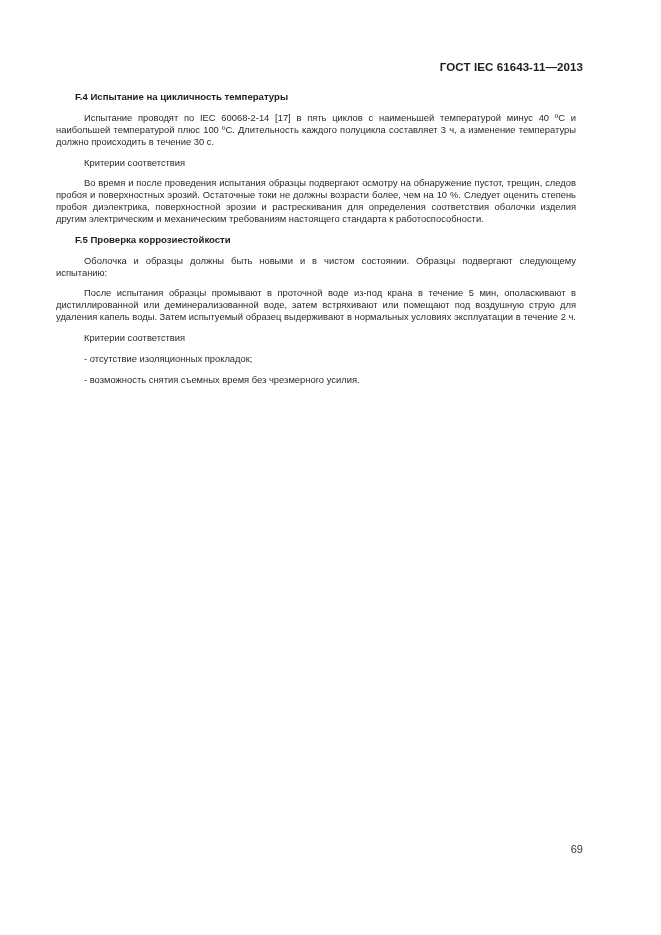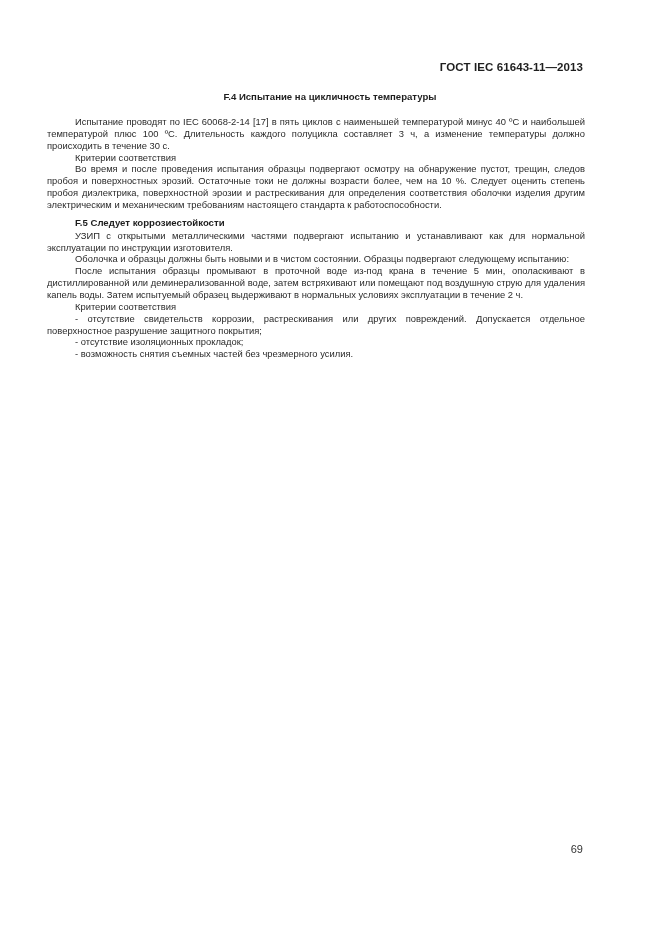--- a/index.html
+++ b/index.html
@@ -1,43 +1,41 @@
 <!DOCTYPE html>
 <html><head>
 <meta charset="utf-8">
 <style>
   html, body { margin: 0; padding: 0; background: #ffffff; }
   body { width: 661px; height: 935px; position: relative; overflow: hidden;
          font-family: "Liberation Sans", sans-serif; color: #2a2a2a; }
   .page { position: absolute; left: 0; top: 0; width: 661px; height: 714px; background: #fff; }
   .doc-header { position: absolute; right: 78px; top: 61px; font-size: 11.5px; font-weight: bold; color: #1e1e1e; letter-spacing: 0.1px; }
   .content { position: absolute; left: 47px; top: 91px; width: 538px; font-size: 9.4px; line-height: 11.85px; }
-  .content p { margin: 0; text-align: justify; text-align-last: left; }
+  .content p { margin: 9px; text-align: justify; text-align-last: left; }
   .content p.ind { text-indent: 28px; }
   .content h2 { margin: 0; padding-left: 28px; font-size: 9.6px; font-weight: bold; line-height: 12px; color: #1e1e1e; }
-  .content h2.h1 { margin-bottom: 13px; text-align: center; }
+  .content h2.h1 { margin-bottom: 7px; }
   .content h2.h2 { margin-top: 6px; margin-bottom: 1px; }
   .page-number { position: absolute; right: 78px; top: 843px; font-size: 11px; color: #333; }
 </style>
 </head>
 <body>
 
 <div class="page">
   <div class="doc-header">ГОСТ IEC 61643-11—2013</div>
 
   <div class="content">
     <h2 class="h1">F.4 Испытание на цикличность температуры</h2>
     <p class="ind">Испытание проводят по IEC 60068-2-14 [17] в пять циклов с наименьшей температурой минус 40 ºС и наибольшей температурой плюс 100 ºС. Длительность каждого полуцикла составляет 3 ч, а изменение температуры должно происходить в течение 30 с.</p>
     <p class="ind">Критерии соответствия</p>
     <p class="ind">Во время и после проведения испытания образцы подвергают осмотру на обнаружение пустот, трещин, следов пробоя и поверхностных эрозий. Остаточные токи не должны возрасти более, чем на 10 %. Следует оценить степень пробоя диэлектрика, поверхностной эрозии и растрескивания для определения соответствия оболочки изделия другим электрическим и механическим требованиям настоящего стандарта к работоспособности.</p>
 
-    <h2 class="h2">F.5 Следует коррозиестойкости</h2>
-    <p class="ind">УЗИП с открытыми металлическими частями подвергают испытанию и устанавливают как для нормальной эксплуатации по инструкции изготовителя.</p>
+    <h2 class="h2">F.5 Проверка коррозиестойкости</h2>
     <p class="ind">Оболочка и образцы должны быть новыми и в чистом состоянии. Образцы подвергают следующему испытанию:</p>
     <p class="ind">После испытания образцы промывают в проточной воде из-под крана в течение 5 мин, ополаскивают в дистиллированной или деминерализованной воде, затем встряхивают или помещают под воздушную струю для удаления капель воды. Затем испытуемый образец выдерживают в нормальных условиях эксплуатации в течение 2 ч.</p>
     <p class="ind">Критерии соответствия</p>
-    <p class="ind">- отсутствие свидетельств коррозии, растрескивания или других повреждений. Допускается отдельное поверхностное разрушение защитного покрытия;</p>
     <p class="ind">- отсутствие изоляционных прокладок;</p>
-    <p class="ind">- возможность снятия съемных частей без чрезмерного усилия.</p>
+    <p class="ind">- возможность снятия съемных время без чрезмерного усилия.</p>
   </div>
 
   <div class="page-number">69</div>
 </div>
 
 </body></html>

